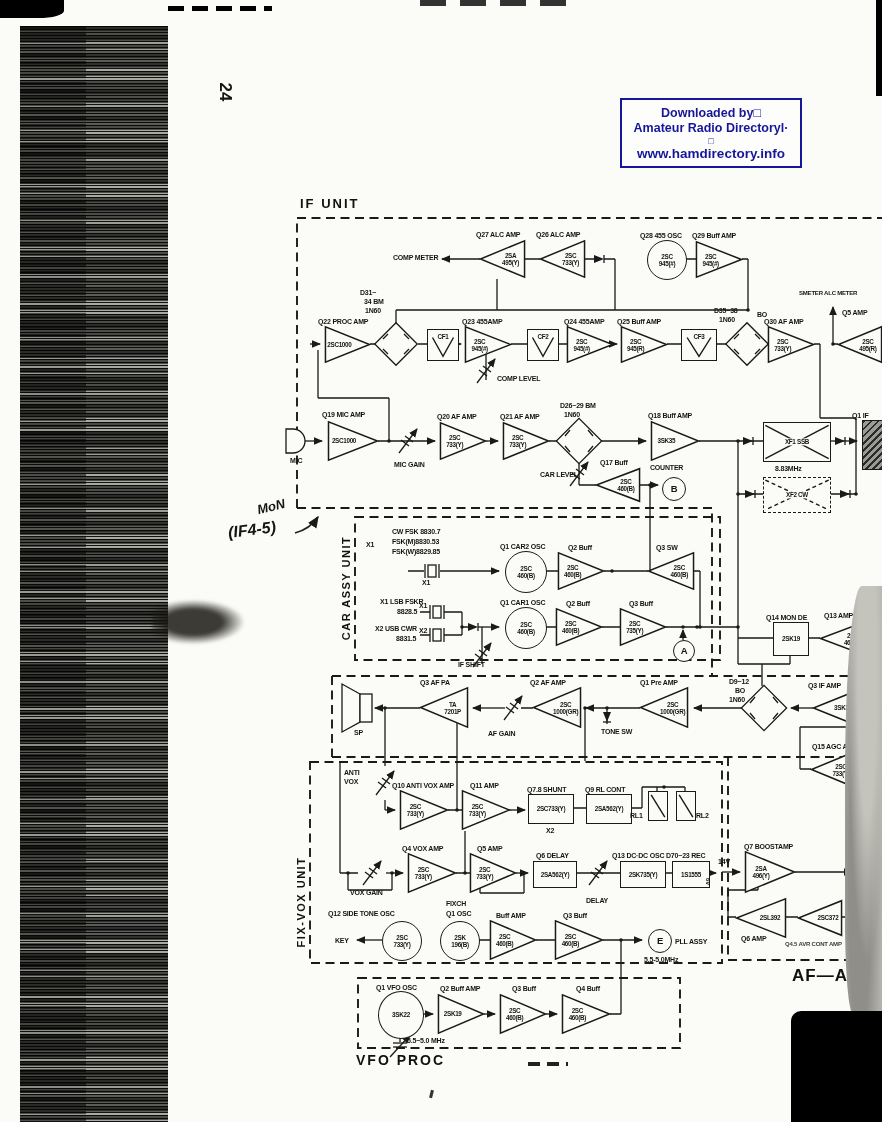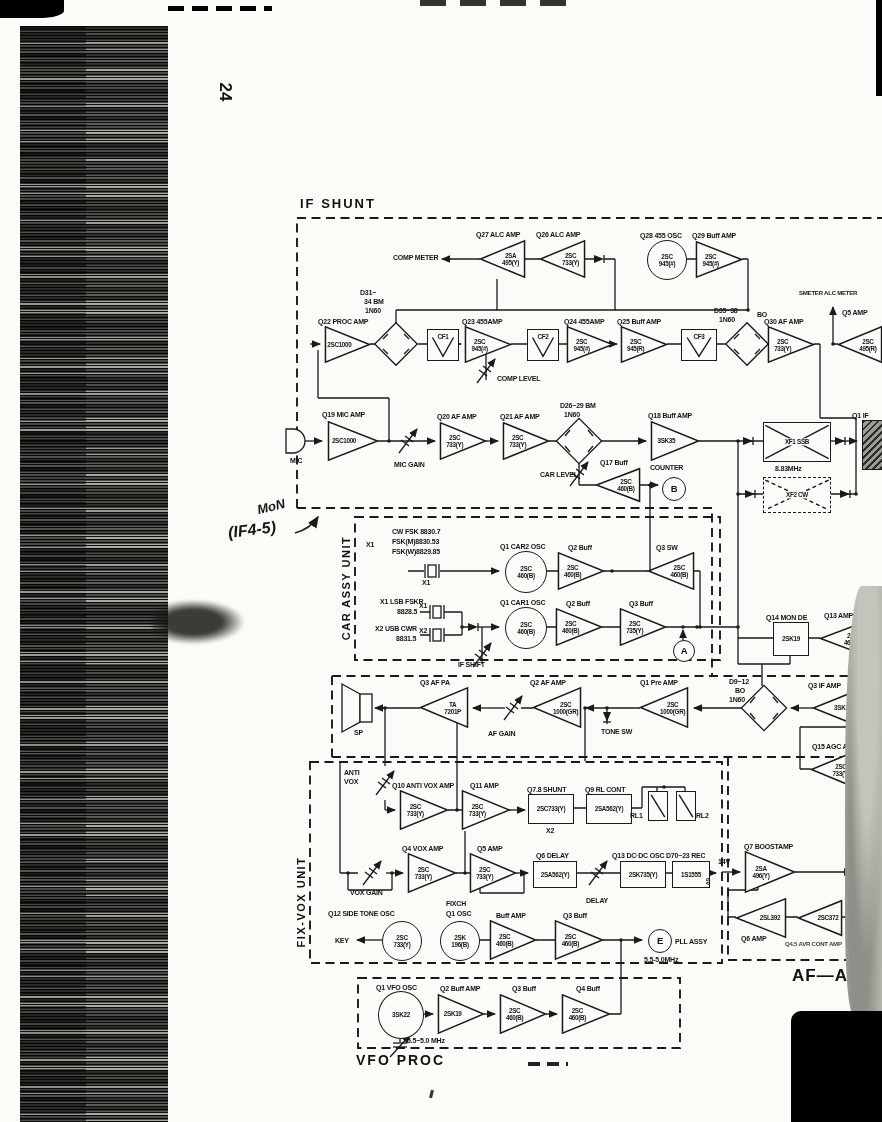--- a/index.html
+++ b/index.html
@@ -694,26 +694,32 @@
       <div class="lbl" style="left: 712px; top: 878px; font-size: 6px; transform: rotate(90deg); transform-origin: left top;">6V</div>
       <div class="lbl" style="left: 718px; top: 857px;">14V</div>
       <div class="lbl" style="left: 335px; top: 936px;">KEY</div>
       <div class="lbl" style="left: 675px; top: 937px;">PLL ASSY</div>
       <div class="lbl" style="left: 644px; top: 955px;">5.5-5.0MHz</div>
       <div class="lbl" style="left: 741px; top: 934px;">Q6 AMP</div>
       <div class="lbl" style="left: 785px; top: 940px; font-size: 6px; color: rgb(60, 60, 56);">Q4.5 AVR CONT AMP</div>
       <div class="lbl" style="left: 407px; top: 1036px;">5.5~5.0 MHz</div>
     </div>
 
-  <div class="unit-h" style="left:300px;top:196px;font-size:13px;letter-spacing:2px">IF SHUNT</div>
+  <div class="unit-h" style="left:300px;top:196px;font-size:13px;letter-spacing:2px">IF UNIT</div>
   <div class="unit-v" style="left:276px;top:582px;width:140px;font-size:11px;letter-spacing:1.5px">CAR ASSY UNIT</div>
   <div class="unit-v" style="left:231px;top:896px;width:140px;font-size:11px;letter-spacing:1.5px">FIX-VOX UNIT</div>
   <div class="unit-h" style="left:356px;top:1052px;font-size:14px;letter-spacing:2px">VFO PROC</div>
   <div class="unit-h" style="left:792px;top:966px;font-size:17px;letter-spacing:1px">AF—AVR</div>
 
+  <div class="stamp">
+    <div class="s1">Downloaded by□</div>
+    <div class="s2">Amateur Radio Directoryl·</div>
+    <div class="s3">□</div>
+    <div class="s4">www.hamdirectory.info</div>
+  </div>
 
   <div class="pagenum">24</div>
 
   <div class="hand1">MoN</div>
   <div class="hand2">(IF4-5)</div>
 
   <div class="art scan-strip"></div>
   <div class="art scan-strip-core"></div>
   <div class="art smudge"></div>
   <div class="art tl-black"></div>

